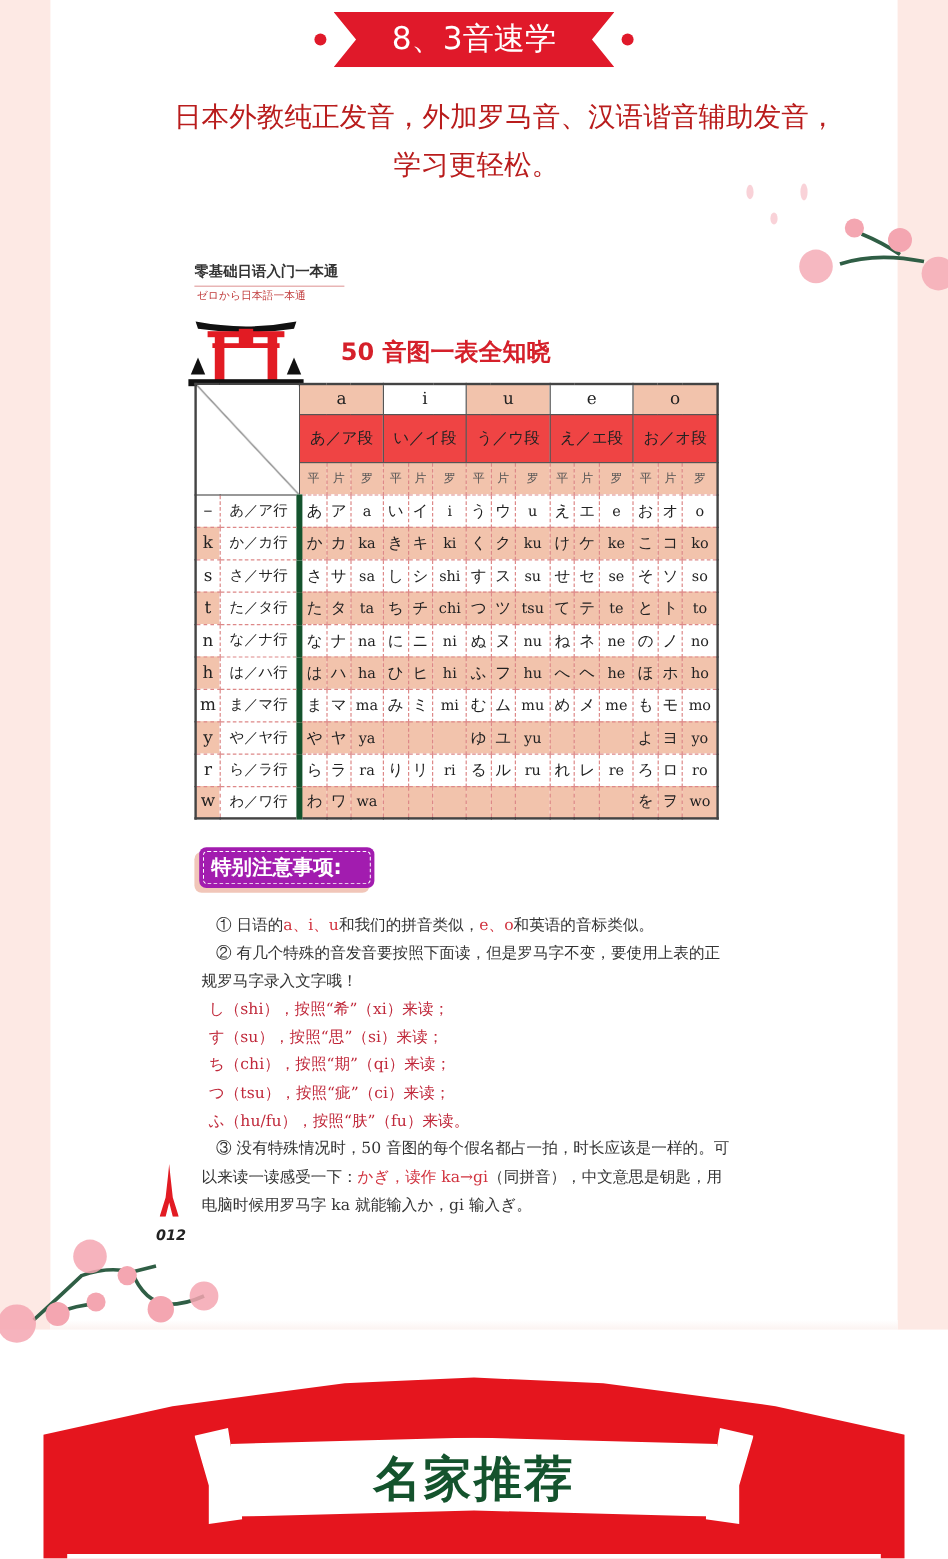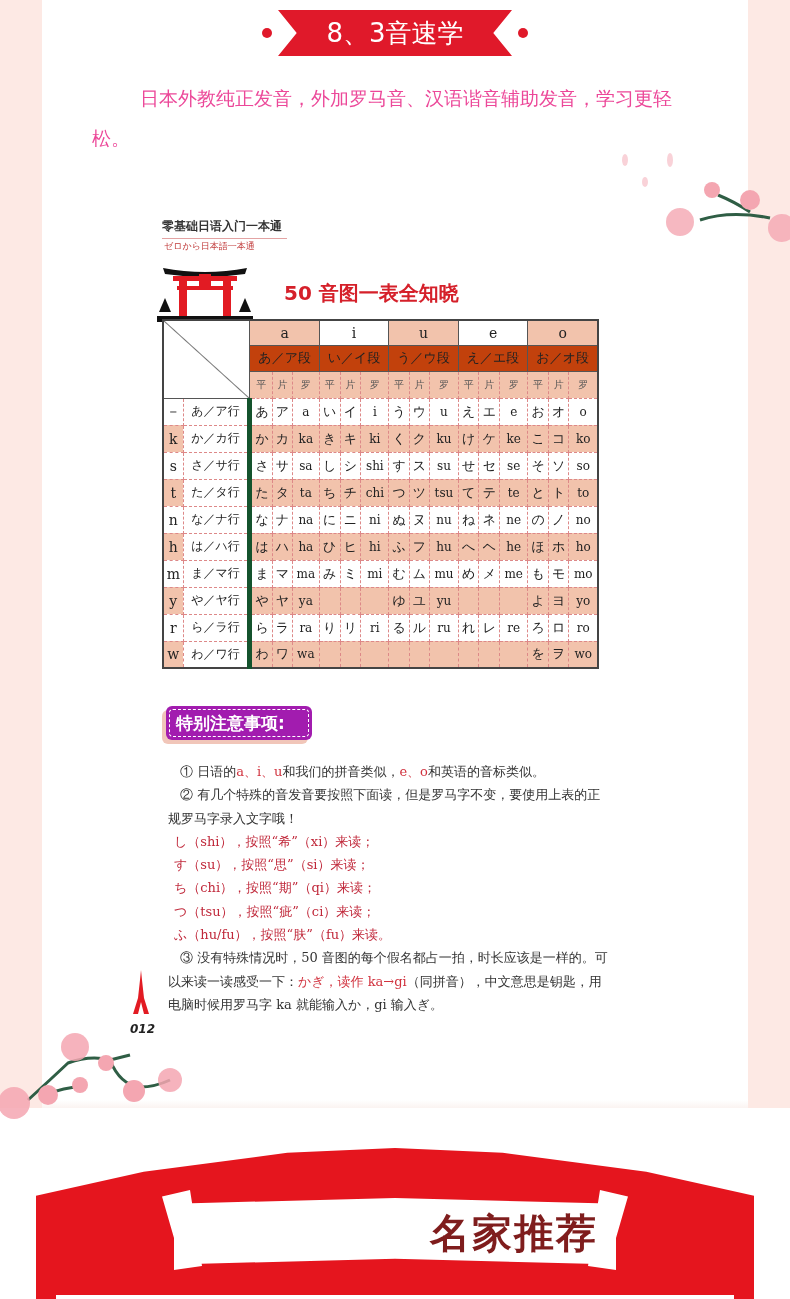--- a/index.html
+++ b/index.html
@@ -12,37 +12,37 @@
 
   
   .banner-wrap { position: absolute; left: 260px; top: 10px; width: 270px; height: 46px; }
   .banner { position: absolute; left: 18px; top: 0; width: 234px; height: 46px; background: #e0192a;
     clip-path: polygon(0 0, 100% 0, 92% 50%, 100% 100%, 0 100%, 8% 50%); }
   .banner-text { position: absolute; left: 18px; top: 0; width: 234px; height: 46px; line-height: 46px; text-align: center;
     color: #fff; font-weight: normal; font-size: 26px; font-family: "DejaVu Sans", sans-serif; }
   .dot { position: absolute; top: 18px; width: 10px; height: 10px; border-radius: 50%; background: #e0192a; }
   .dot.l { left: 2px; } .dot.r { right: 2px; }
 
-  .intro { position: absolute; left: 92px; top: 78px; width: 610px; font-size: 19px; line-height: 40px; color: #ec4899;
-    text-indent: 48px; font-family: "DejaVu Sans", sans-serif; }
+  .intro { position: absolute; left: 92px; top: 78px; width: 610px; font-size: 23px; line-height: 40px; color: #b91c1c;
+    text-indent: 48px; font-family: "DejaVu Sans", sans-serif; text-align: center; }
 
   
   .book-title { position: absolute; left: 162px; top: 218px; font-size: 12px; color: #333; border-bottom: 1px solid #e3a3a3; padding-bottom: 3px; width: 125px; font-weight: bold; }
   .book-subtitle { position: absolute; left: 164px; top: 240px; font-size: 9px; color: #c03a3a; }
 
   .torii { position: absolute; left: 155px; top: 262px; width: 100px; height: 60px; }
   .chart-title { position: absolute; left: 284px; top: 280px; font-size: 20px; color: #d5202a; font-weight: bold; }
 
   table.kana { position: absolute; left: 162px; top: 319px; width: 437px; border-collapse: collapse;
     border: 2px solid #444; font-family: "DejaVu Serif", serif; }
   table.kana td { border: 1px dashed #d88; text-align: center; font-size: 13px; height: 27px; padding: 0; color: #222; }
   table.kana td.corner { border: 1px solid #666; position: relative; background: #fff;
     background-image: linear-gradient(to top right, transparent calc(50% - 1px), #777 50%, transparent calc(50% + 1px)); }
   table.kana tr.vowels td { height: 25px; font-size: 14px; border: 1px solid #555; }
-  table.kana tr.dan td { height: 26px; font-size: 13px; border: 1px solid #555; background: #c2410c; }
+  table.kana tr.dan td { height: 40px; font-size: 13px; border: 1px solid #555; background: #ef4444; }
   table.kana tr.sub td { height: 27px; font-size: 10px; background: #f2c3ac; color: #555; }
   .pk { background: #f2c3ac; }
   .wh { background: #ffffff; }
   table.kana td.cons { font-size: 14px; border-right: 1px dashed #d88; }
   table.kana td.rowname { font-size: 12px; background: #fff; border-right: 5px solid #14532d; }
   table.kana td.roma { font-size: 12px; }
 
   
   .notes-badge { position: absolute; left: 166px; top: 706px; width: 146px; height: 34px; background: #a21caf; border-radius: 6px;
     box-shadow: -4px 4px 0 #f1c6b9; }
@@ -63,22 +63,22 @@
   
   .bottom-red { position: absolute; left: 36px; top: 1140px; width: 718px; height: 159px; background: #e5151e;
     clip-path: polygon(0 35%, 15% 20%, 35% 8%, 50% 5%, 65% 8%, 85% 20%, 100% 35%, 100% 100%, 0 100%); }
   .bottom-white { position: absolute; left: 56px; top: 1295px; width: 678px; height: 10px; background: #fff; }
   .ribbon-l { position: absolute; left: 162px; top: 1190px; width: 40px; height: 80px; background: #fff;
     clip-path: polygon(0 8%, 70% 0, 100% 95%, 30% 100%, 30% 60%); }
   .ribbon-r { position: absolute; left: 588px; top: 1190px; width: 40px; height: 80px; background: #fff;
     clip-path: polygon(30% 0, 100% 8%, 70% 60%, 70% 100%, 0 95%); }
   .plaque { position: absolute; left: 192px; top: 1198px; width: 406px; height: 66px; background: #fff;
     clip-path: polygon(0 8%, 50% 0, 100% 8%, 100% 100%, 50% 92%, 0 100%); }
-  .plaque-text { position: absolute; left: 192px; top: 1200px; width: 406px; height: 66px; line-height: 66px; text-align: right;
-    font-size: 40px; font-weight: bold; color: #7f1d1d; letter-spacing: 2px; }
+  .plaque-text { position: absolute; left: 192px; top: 1200px; width: 406px; height: 66px; line-height: 66px; text-align: center;
+    font-size: 40px; font-weight: bold; color: #14532d; letter-spacing: 2px; }
 </style>
 </head>
 <body>
 
 <div class="side-pink-left"></div>
 <div class="side-pink-right"></div>
 <div class="inner-line"></div>
 
 <div class="banner-wrap">
   <div class="dot l"></div>

